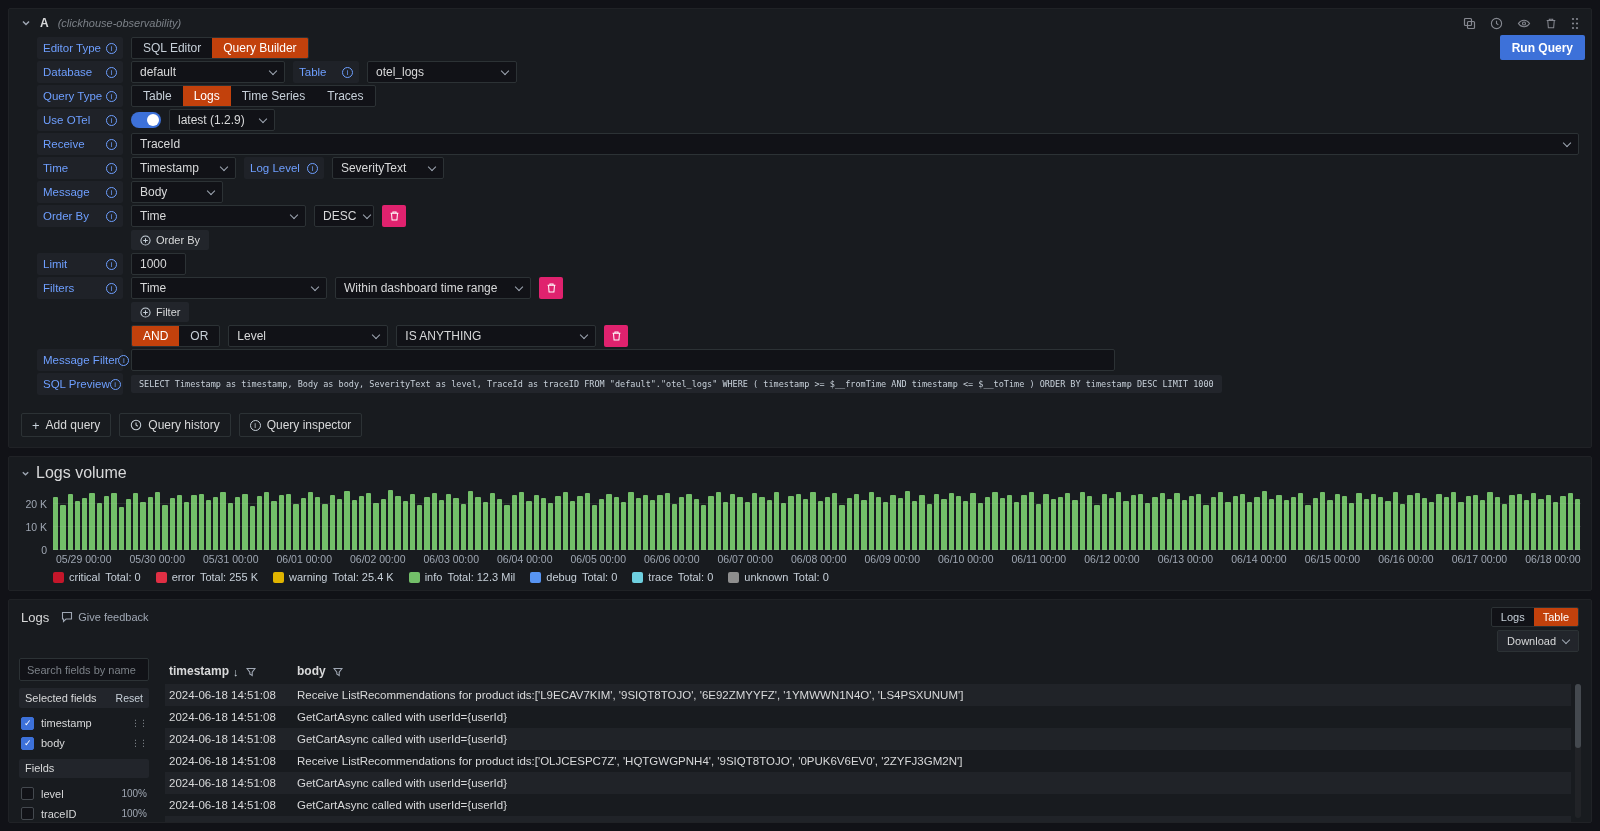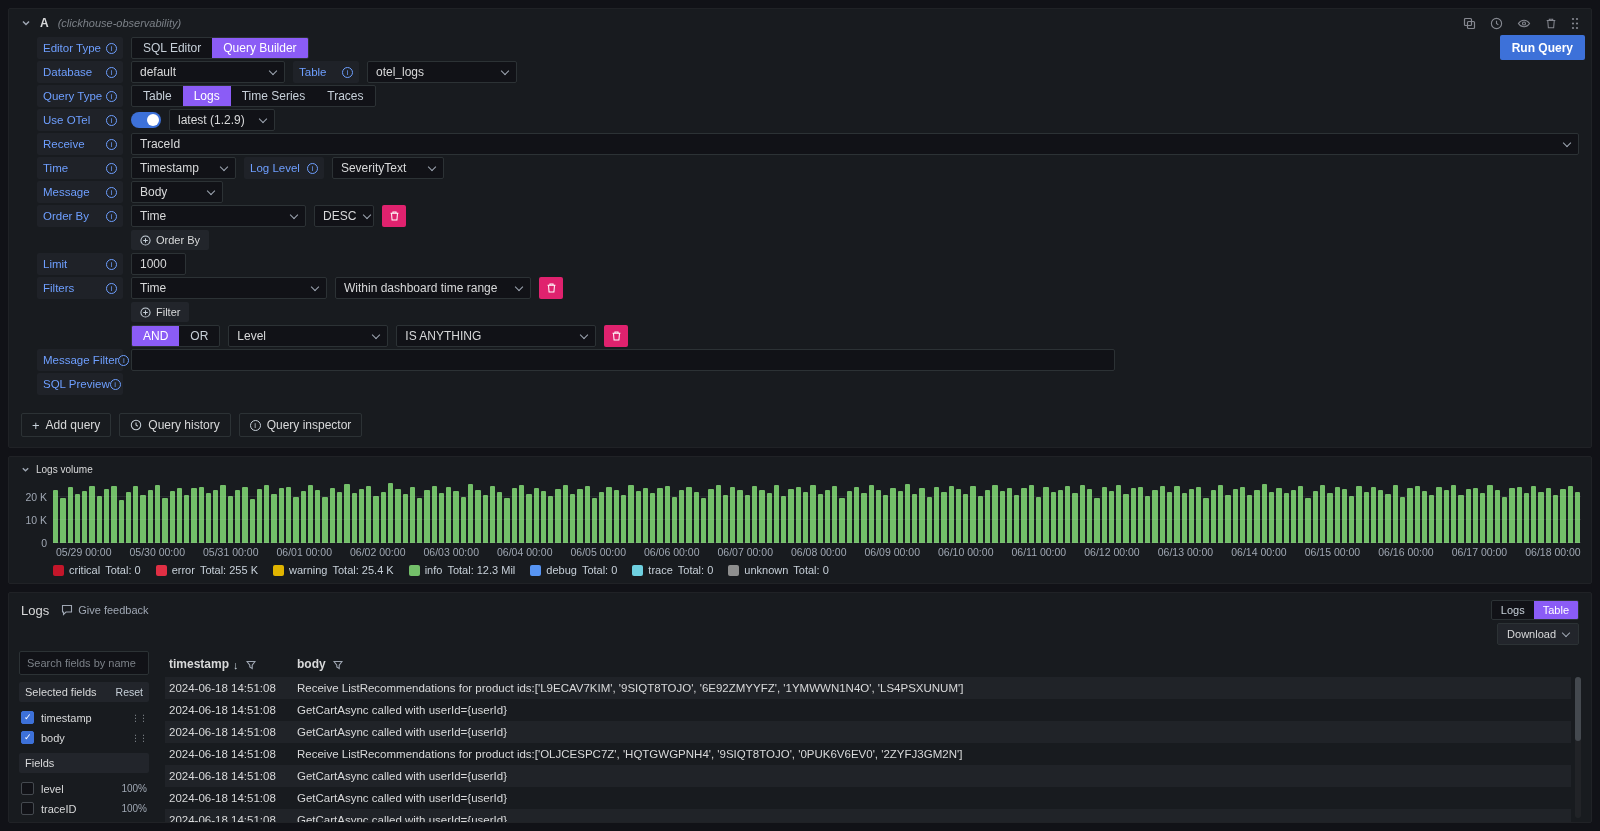--- a/index.html
+++ b/index.html
@@ -19,36 +19,36 @@
   .btn-primary{background:#3d71d9;color:#fff;border:none;border-radius:2px;height:25px;padding:0 12px;font-size:12px;font-weight:700;cursor:pointer;font-family:inherit}
   .qrow{display:flex;align-items:center;gap:8px;margin-bottom:2px;min-height:22px}
   .qlabel{width:86px;min-width:86px;height:22px;background:#1f2228;color:#6e9fff;border-radius:2px;padding:0 6px;display:flex;align-items:center;justify-content:space-between;font-size:11.5px;white-space:nowrap}
   .qlabel.auto{width:auto;min-width:0;gap:7px}
   .info{width:11px;height:11px;min-width:11px;border:1px solid currentColor;border-radius:50%;font-size:8px;line-height:9px;display:inline-flex;align-items:center;justify-content:center;font-style:normal}
   .select{height:22px;background:#111217;border:1px solid #2c3235;border-radius:2px;display:flex;align-items:center;gap:8px;padding:0 8px;color:#d8d9da;cursor:pointer;font-size:12px;white-space:nowrap}
   .select .chev{margin-left:auto}
   .chev{width:6px;height:6px;min-width:6px;border-right:1.4px solid #9fa7b3;border-bottom:1.4px solid #9fa7b3;transform:rotate(45deg);margin-top:-3px;display:inline-block}
   .radio-group{display:flex;background:#111217;border:1px solid #2c3235;border-radius:2px;height:22px;overflow:hidden}
   .radio-opt{background:transparent;border:none;color:#c7d0d9;font-size:12px;padding:0 11px;height:100%;cursor:pointer;font-family:inherit;white-space:nowrap}
-  .radio-opt.active{background:#8b5cf6;color:#fff}
+  .radio-opt.active{background:#c2410c;color:#fff}
   .switch{width:30px;height:16px;border-radius:9px;background:#3d71d9;position:relative;cursor:pointer}
   .switch .knob{width:12px;height:12px;border-radius:50%;background:#fff;position:absolute;top:2px;right:2px}
   .btn-danger{width:24px;height:22px;background:#e0226e;border:none;border-radius:2px;display:flex;align-items:center;justify-content:center;cursor:pointer}
   .btn-add{height:20px;background:#22252b;border:none;border-radius:2px;color:#d8d9da;font-size:11px;padding:0 9px;display:flex;align-items:center;gap:5px;cursor:pointer;font-family:inherit}
   .indent{margin-left:94px}
   .input{height:22px;background:#111217;border:1px solid #2c3235;border-radius:2px;color:#d8d9da;padding:0 8px;font-size:12px;font-family:inherit}
   .sql-preview{background:#22252b;border-radius:2px;padding:4px 8px;font-family:"DejaVu Sans Mono","Liberation Mono",monospace;font-size:8.5px;color:#c7d0d9;white-space:nowrap}
   .qp-footer{display:flex;gap:8px;padding:16px 12px 10px 12px}
   .btn-secondary{height:24px;background:transparent;border:1px solid #2c3235;border-radius:2px;color:#d8d9da;font-size:12px;padding:0 10px;display:flex;align-items:center;gap:6px;cursor:pointer;font-family:inherit}
   .plus{font-size:13px;color:#c7d0d9}
 
   
   .lv-panel{padding:6px 10px 7px 10px}
   .lv-header{display:flex;align-items:center;gap:6px;padding:1px 0 3px 2px}
-  .lv-title{font-size:10px;color:#d8d9da;font-weight:500}
+  .lv-title{font-size:16px;color:#d8d9da;font-weight:500}
   .chart{display:flex;margin-top:3px}
   .yaxis{width:34px;position:relative;height:62px;flex:none}
   .yaxis span{position:absolute;right:6px;font-size:10.5px;color:#9fa7b3;transform:translateY(50%)}
   .plot{flex:1;position:relative;height:62px;display:flex;align-items:flex-end;gap:2px}
   .gridline{position:absolute;left:0;right:0;height:1px;background:rgba(204,204,220,0.10)}
   .bar{flex:1;min-width:1px;border-radius:1px 1px 0 0}
   .xaxis{display:flex;justify-content:space-between;margin-left:37px;margin-top:3px}
   .xaxis span{font-size:10.5px;color:#9fa7b3;white-space:nowrap}
   .legend{display:flex;gap:15px;margin:6px 0 0 34px;align-items:center;flex-wrap:nowrap}
   .legend-item{display:flex;align-items:center;gap:5px;font-size:11px;color:#c7d0d9;cursor:pointer;white-space:nowrap}
@@ -343,20 +343,21 @@
             <span class="info">i</span>
           </div>
         <input class="input" style="width: 984px;" value="">
       </div>
 
       <div class="qrow">
         <div class="qlabel">
             <span>SQL Preview</span>
             <span class="info">i</span>
           </div>
+        <div class="sql-preview">SELECT Timestamp as timestamp, Body as body, SeverityText as level, TraceId as traceID FROM "default"."otel_logs" WHERE ( timestamp &gt;= $__fromTime AND timestamp &lt;= $__toTime ) ORDER BY timestamp DESC LIMIT 1000</div>
       </div>
     </div>
 
     <div class="qp-footer">
       <button class="btn-secondary">
           <span class="plus">+</span>
           <span>Add query</span>
         </button>
       <button class="btn-secondary">
         <svg width="12" height="12" viewBox="0 0 14 14" fill="none" stroke="#c7d0d9" stroke-width="1.2">

